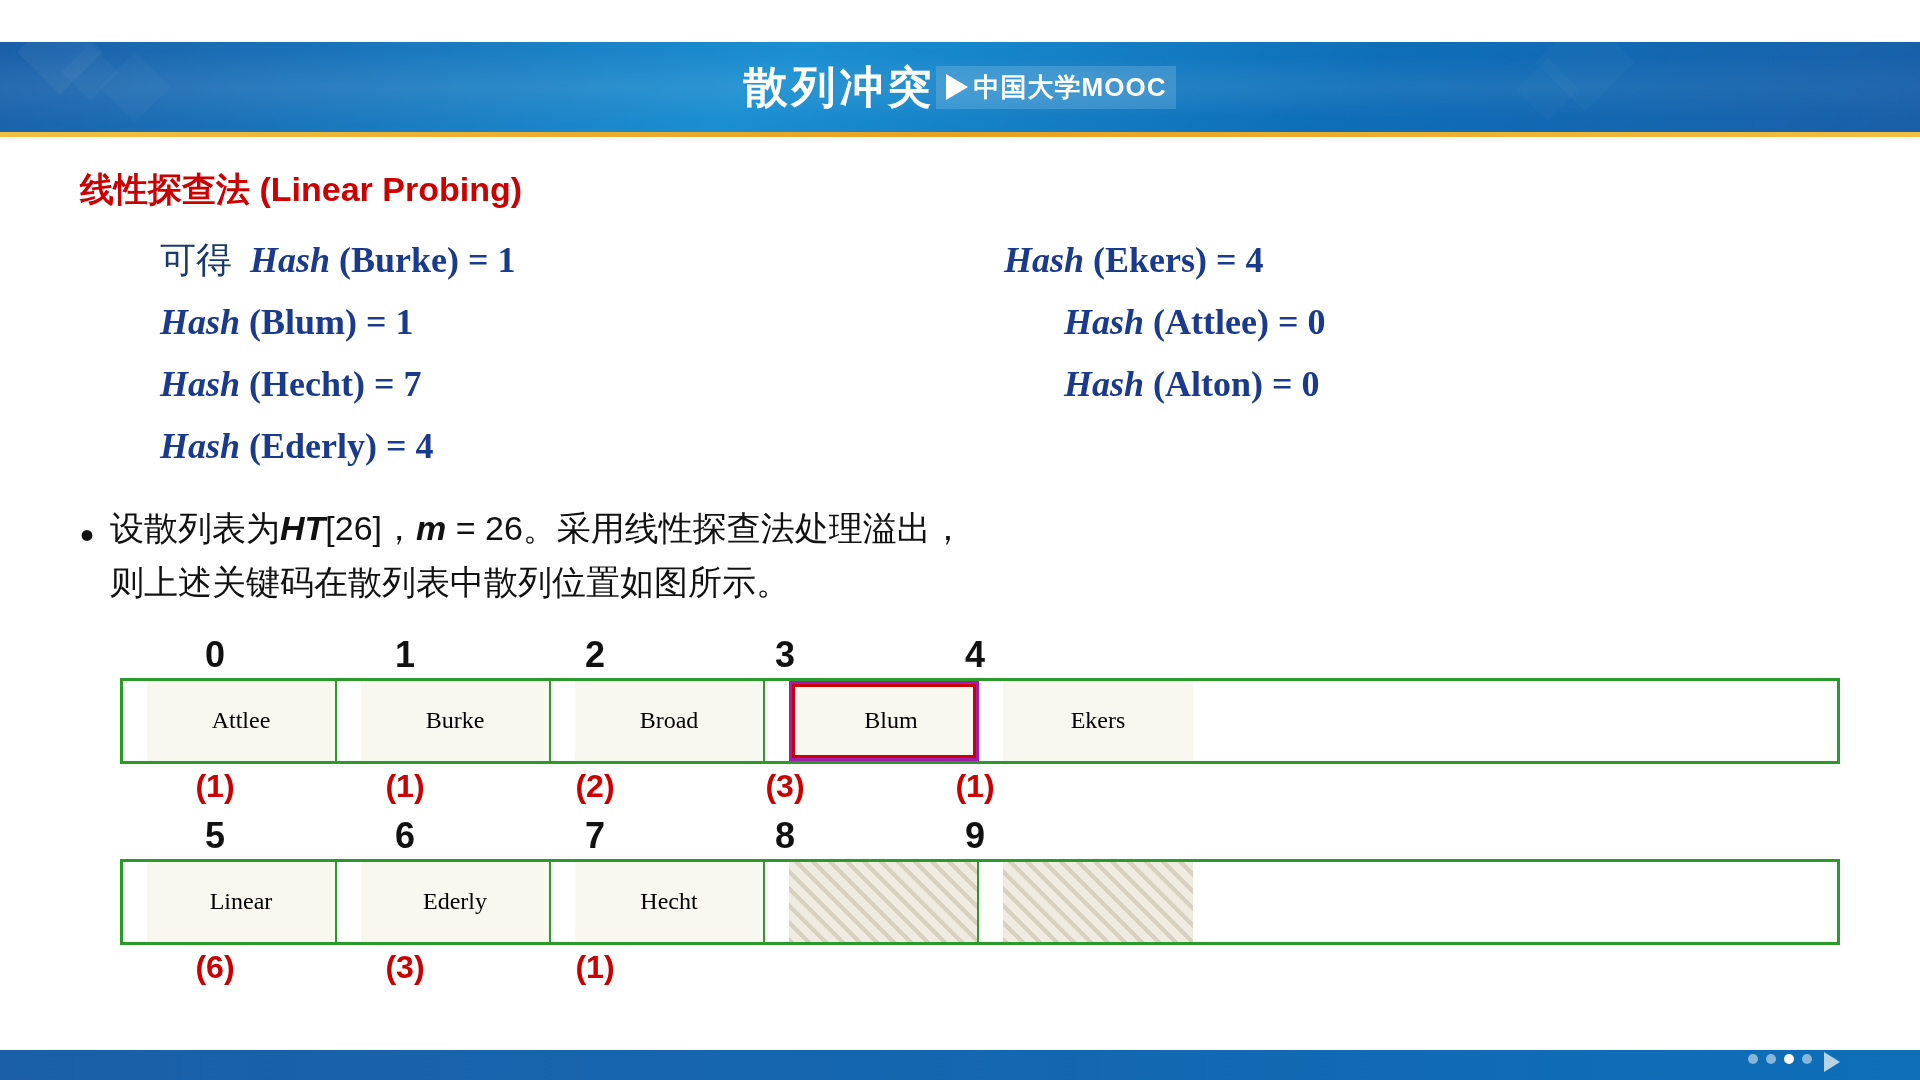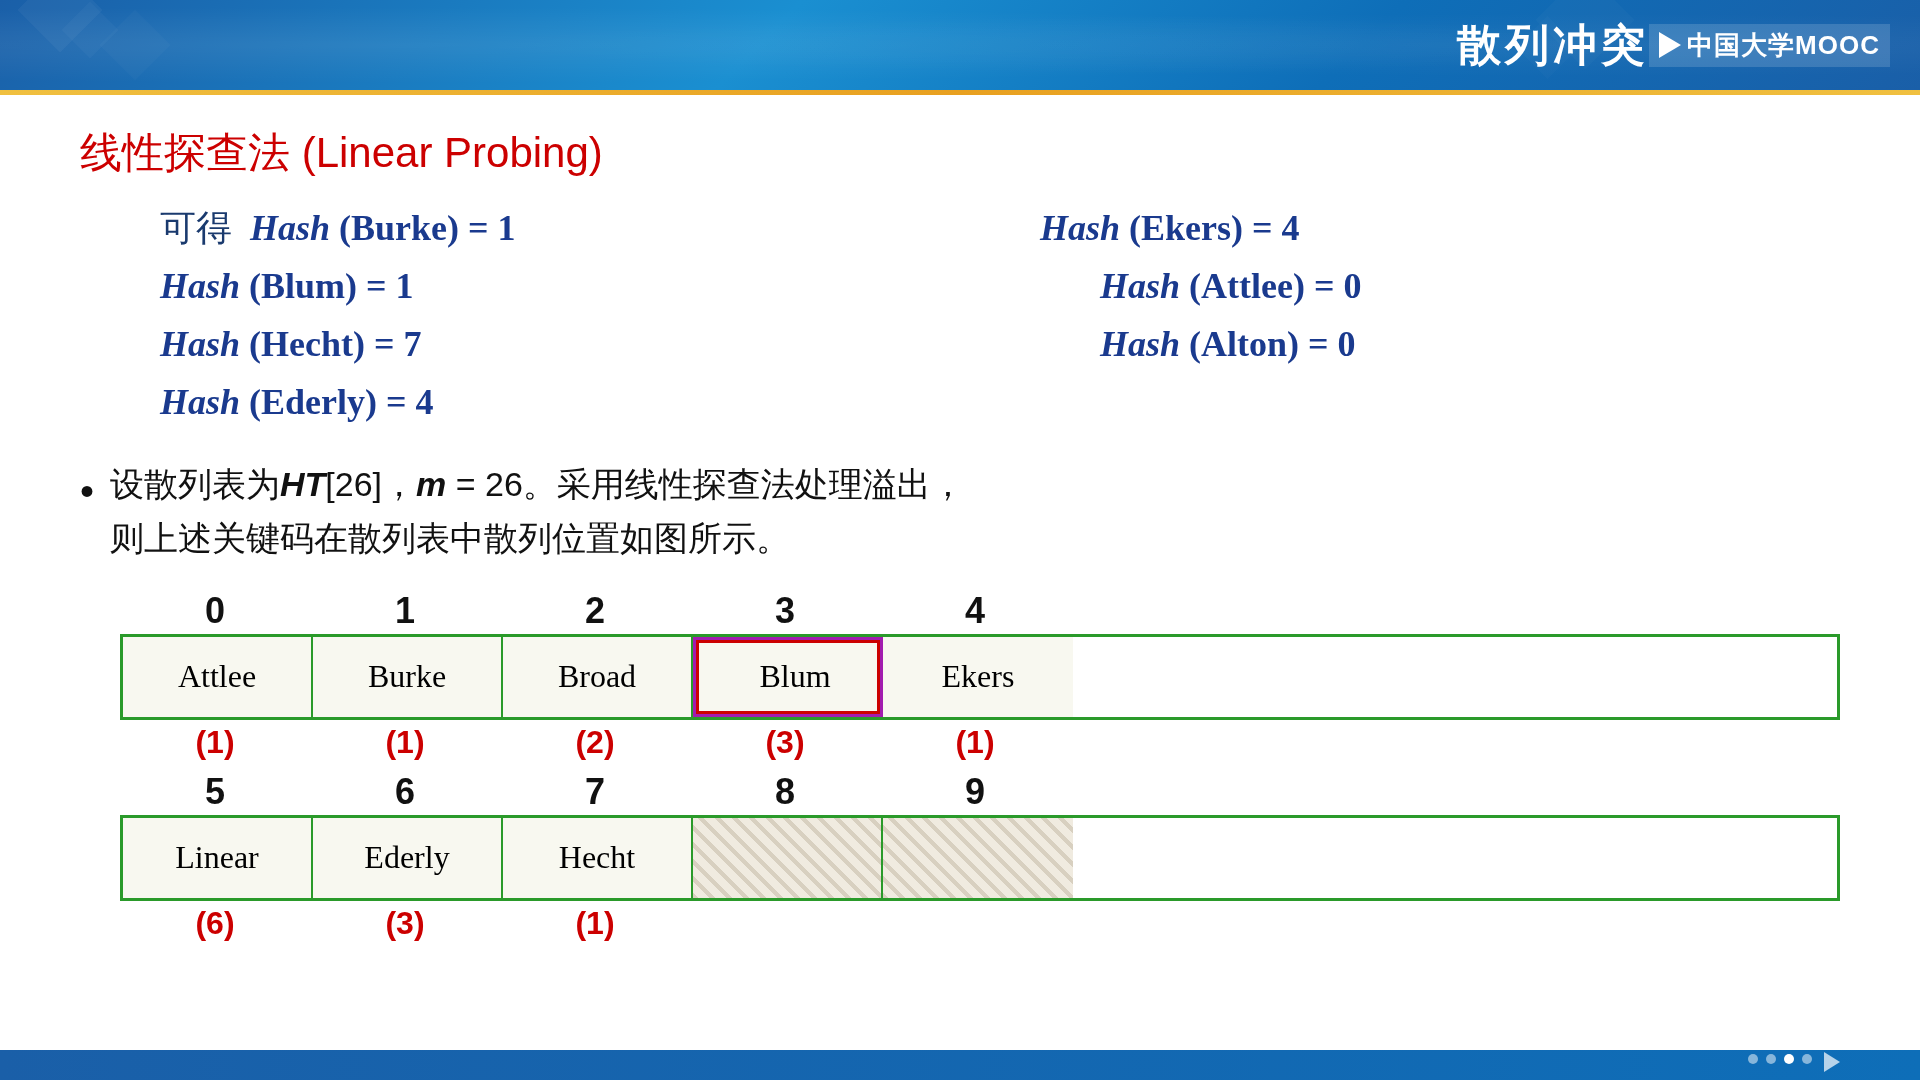--- a/index.html
+++ b/index.html
@@ -12,24 +12,25 @@
       position: relative;
     }
 
     
     .header {
       width: 100%;
       height: 90px;
       background: linear-gradient(135deg, #1a5fa8 0%, #1a8fd1 40%, #0e6eb8 70%, #1a5fa8 100%);
       display: flex;
       align-items: center;
-      justify-content: flex-end;
+      justify-content: center;
       padding: 0 30px;
       position: relative;
       overflow: hidden;
+      margin-top: 42px;
     }
     .header::before {
       content: '';
       position: absolute;
       top: 0; left: 0; right: 0; bottom: 0;
       background: radial-gradient(ellipse at 20% 50%, rgba(255,255,255,0.08) 0%, transparent 60%),
                   radial-gradient(ellipse at 80% 50%, rgba(255,255,255,0.05) 0%, transparent 50%);
     }
     .header-title {
       font-size: 44px;
@@ -76,35 +77,36 @@
       height: 5px;
       background: linear-gradient(90deg, #f0c040, #e8a020, #f0c040);
     }
 
     
     .main {
       padding: 30px 80px 20px 80px;
     }
 
     .section-title {
-      font-size: 42px;
-      font-weight: normal;
+      font-size: 34px;
+      font-weight: bold;
       color: #cc0000;
       margin-bottom: 20px;
       font-family: 'Microsoft YaHei', 'SimHei', sans-serif;
     }
 
     
     .formulas {
       display: grid;
       grid-template-columns: 1fr 1fr;
       column-gap: 80px;
       row-gap: 4px;
       margin-left: 80px;
       margin-bottom: 28px;
+      gap: 8px;
     }
     .formula-row {
       font-size: 36px;
       color: #1a3a6e;
       line-height: 1.5;
       font-family: 'Times New Roman', serif;
     }
     .formula-row .hash-italic {
       font-style: italic;
       font-weight: bold;
@@ -166,24 +168,25 @@
       display: flex;
       border: 3px solid #2a9a2a;
     }
     .hash-cell {
       width: 190px;
       height: 80px;
       border-right: 2px solid #2a9a2a;
       display: flex;
       align-items: center;
       justify-content: center;
-      font-size: 32px;
+      font-size: 24px;
       font-family: 'Times New Roman', Georgia, serif;
       position: relative;
       background: #f8f8f0;
+      margin-left: 24px;
     }
     .hash-cell:last-child {
       border-right: none;
     }
     .hash-cell.empty {
       background: repeating-linear-gradient(
         45deg,
         #d8d0c0,
         #d8d0c0 4px,
         #f0ebe0 4px,

